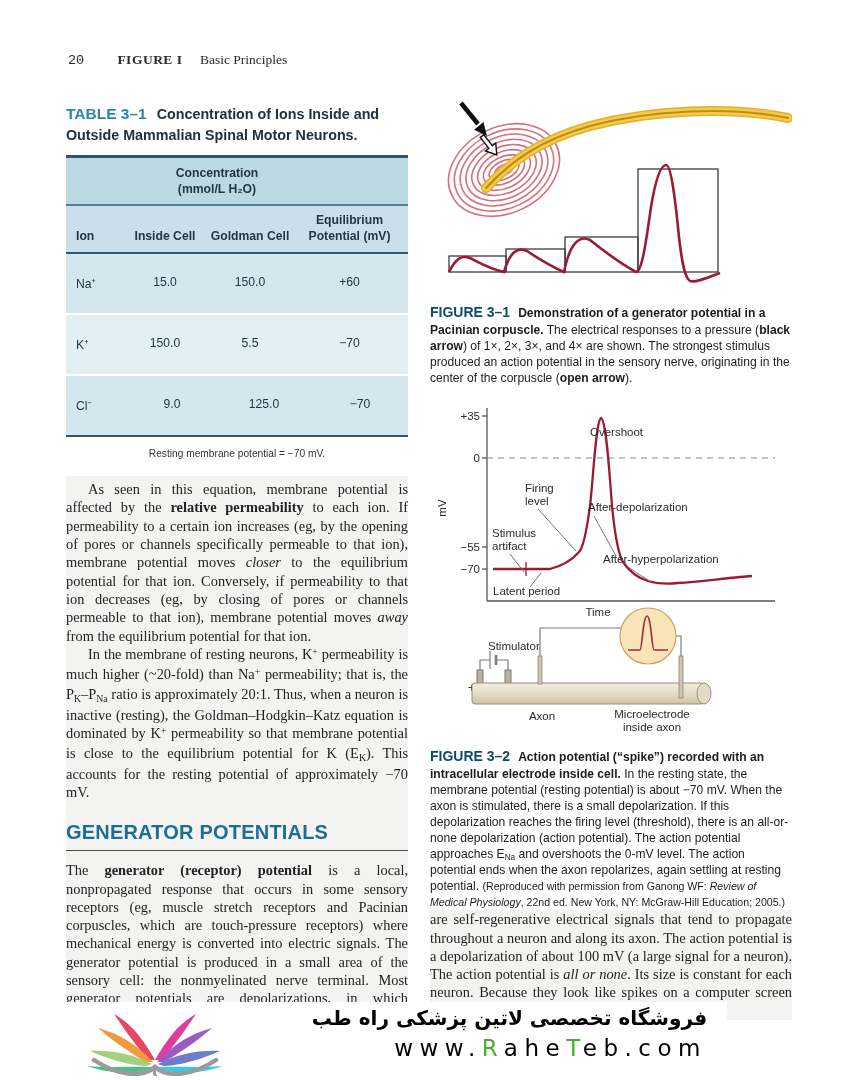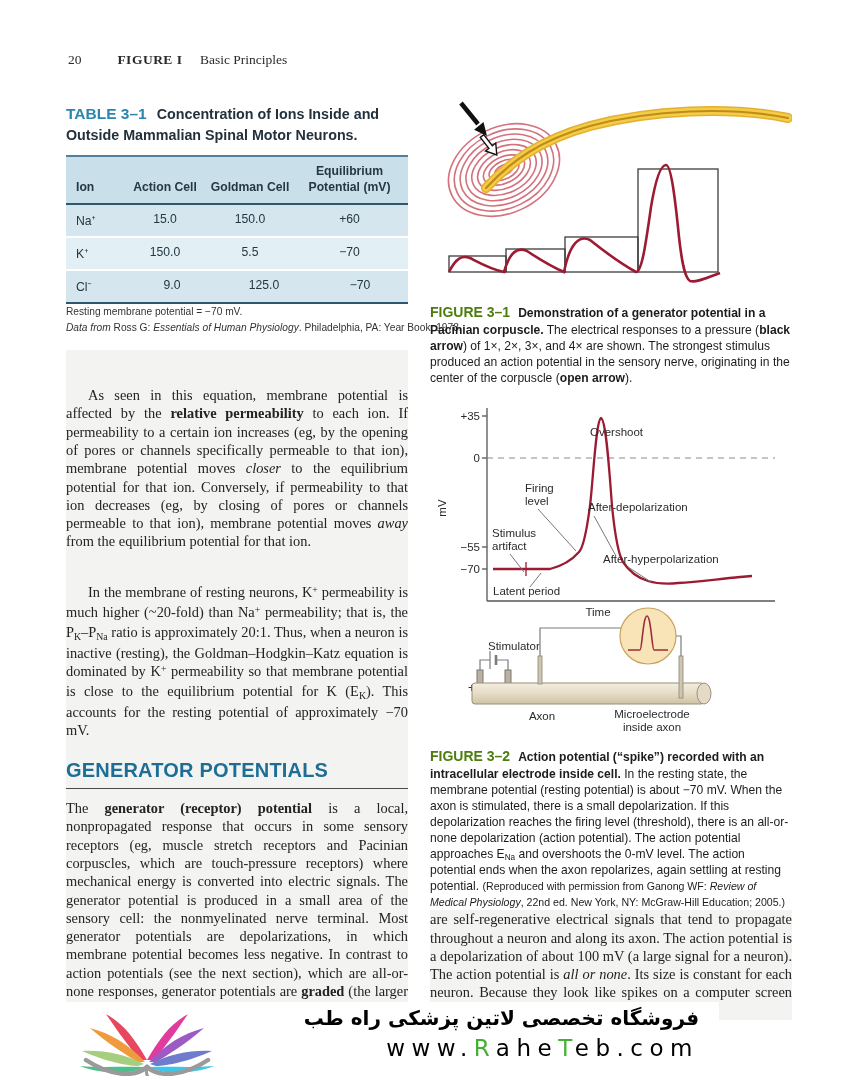--- a/index.html
+++ b/index.html
@@ -1,66 +1,66 @@
 <!DOCTYPE html>
 <html><head>
 <meta charset="utf-8">
 <style>
   html,body{margin:0;padding:0;background:#e8e8e8;}
   .page{position:relative;width:851px;height:1080px;background:#ffffff;margin:0 auto;overflow:hidden;
         font-family:"Liberation Serif",serif;color:#222;}
   
   .pg-header{position:absolute;top:52px;left:68px;font-size:13.5px;color:#2a2a2a;}
-  .pg-num{display:inline-block;width:46px;}
+  .pg-num{display:inline-block;width:46px;font-family:Liberation Mono, monospace;}
   .sec-label{font-weight:bold;letter-spacing:.5px;margin-right:14px;}
   
   .col-left{position:absolute;left:66px;top:103px;width:342px;}
   .col-right{position:absolute;left:430px;top:92px;width:362px;}
   
   .table-title{font-family:"Liberation Sans",sans-serif;font-weight:bold;font-size:14.3px;
                color:#22313c;line-height:1.4;}
   .table-label{color:#2C85AD;font-size:15.5px;margin-right:10px;}
   .tbl{margin-top:10px;font-family:"Liberation Sans",sans-serif;color:#243742;}
   .tbl-band1{background:#BCD8E5;border-top:3px solid #2E566D;text-align:center;
              padding:7px 40px 6px 0;font-weight:bold;font-size:12.2px;line-height:1.35;}
   .tbl-band2{background:#C9E0EB;border-top:2px solid #54809B;display:flex;align-items:flex-end;
              font-weight:bold;font-size:12.2px;padding:7px 0 8px;line-height:1.3;}
-  .tbl-row{display:flex;font-size:12.2px;padding:7px 0;border-top:2px solid #ffffff;}
+  .tbl-row{display:flex;font-size:12.2px;padding:21px 0;border-top:2px solid #ffffff;}
   .tbl-row.first{border-top:2px solid #2E566D;}
   .tbl-row.last{border-bottom:2px solid #2E566D;gap:7px;}
   .r-dark{background:#D5E6EF;}
   .r-light{background:#E2EFF4;}
   .c-ion{width:45px;padding-left:10px;}
   .c-in{width:88px;text-align:center;}
   .c-out{width:82px;text-align:center;}
   .c-eq{flex:1;text-align:center;}
-  .fn{font-family:"Liberation Sans",sans-serif;font-size:10.2px;color:#333;line-height:1.55;}
+  .fn{font-family:"Liberation Sans",sans-serif;font-size:10.2px;color:#333;margin-top:9px;line-height:1.55;text-align:center;}
   .fn .nowrap{white-space:nowrap;}
   
   .textwash{background:#F3F3F2;margin-top:14px;padding:4px 0 8px;}
   p.body{font-size:14.4px;line-height:18.3px;text-align:justify;margin:0;color:#232323;}
-  p.indent{text-indent:22px;margin-top:32px;}
+  p.indent{text-indent:22px;}
   h2.section{font-family:"Liberation Sans",sans-serif;font-weight:bold;font-size:20px;
              color:#1D6E96;margin:20px 0 0;letter-spacing:.2px;}
   .rule{border-bottom:1.5px solid #4a4a4a;margin:6px 0 10px;}
   .b{font-weight:bold;}
   .i{font-style:italic;}
   .sup{font-size:68%;position:relative;top:-.38em;}
   .sub{font-size:68%;position:relative;top:.25em;}
   .sm{font-size:10.6px;}
   .smi{font-size:10.6px;font-style:italic;}
   
   .caption{font-family:"Liberation Sans",sans-serif;font-size:12.1px;line-height:1.33;
            color:#1c1c1c;margin-top:7px;}
-  .fig-label{color:#4d7c0f;font-weight:bold;font-size:14px;margin-right:8px;white-space:nowrap;}
+  .fig-label{color:#0c4a6e;font-weight:bold;font-size:14px;margin-right:8px;white-space:nowrap;}
   .fig2wrap{margin-top:10px;}
   .rb-para{background:#F3F3F2;margin-top:12px;}
   svg text{font-family:"Liberation Sans",sans-serif;fill:#2b2b2b;}
   
-  .footer{position:absolute;left:4px;bottom:0;width:715px;height:78px;background:#fff;}
+  .footer{position:absolute;left:12px;bottom:0;width:715px;height:78px;background:#fff;}
   .logo{position:absolute;left:68px;top:2px;}
   .brand{position:absolute;right:20px;top:4px;text-align:right;}
   .brand-fa{font-family:"DejaVu Sans",sans-serif;font-size:20px;font-weight:bold;color:#000;
             direction:rtl;}
   .brand-url{font-family:"DejaVu Sans",sans-serif;font-size:23px;letter-spacing:6.5px;
              color:#000;margin-top:5px;font-weight:500;}
   .g{color:#45B034;}
 </style>
 </head>
 <body>
@@ -73,23 +73,27 @@
     <span>Basic Principles</span>
   </div>
 
   <div class="col-left">
 
     <div class="table-title">
       <span class="table-label">TABLE 3–1</span><span>Concentration of Ions Inside and Outside Mammalian Spinal Motor Neurons.</span>
     </div>
 
     <div class="tbl">
+      <div class="tbl-band1">
+        <div>Concentration</div>
+        <div>(mmol/L H₂O)</div>
+      </div>
       <div class="tbl-band2">
         <div class="c-ion">Ion</div>
-        <div class="c-in">Action Cell</div>
+        <div class="c-in">Inside Cell</div>
         <div class="c-out">Goldman Cell</div>
         <div class="c-eq">
           <div>Equilibrium</div>
           <div>Potential (mV)</div>
         </div>
       </div>
       <div class="tbl-row first r-dark">
         <div class="c-ion">Na⁺</div>
         <div class="c-in">15.0</div>
         <div class="c-out">150.0</div>
@@ -104,21 +108,20 @@
       <div class="tbl-row last r-dark">
         <div class="c-ion">Cl⁻</div>
         <div class="c-in">9.0</div>
         <div class="c-out">125.0</div>
         <div class="c-eq">−70</div>
       </div>
     </div>
 
     <div class="fn">
       <div>Resting membrane potential = −70 mV.</div>
-      <div class="nowrap"><span class="i">Data from</span><span> Ross G: </span><span class="i">Essentials of Human Physiology</span><span>. Philadelphia, PA: Year Book; 1978.</span></div>
     </div>
 
     <div class="textwash">
       <p class="body indent"><span>As seen in this equation, membrane potential is affected by the </span><span class="b">relative permeability</span><span> to each ion. If permeability to a certain ion increases (eg, by the opening of pores or channels specifically permeable to that ion), membrane potential moves </span><span class="i">closer</span><span> to the equilibrium potential for that ion. Conversely, if permeability to that ion decreases (eg, by closing of pores or channels permeable to that ion), membrane potential moves </span><span class="i">away</span><span> from the equilibrium potential for that ion.</span></p>
       <p class="body indent"><span>In the membrane of resting neurons, K</span><span class="sup">+</span><span> permeability is much higher (~20-fold) than Na</span><span class="sup">+</span><span> permeability; that is, the P</span><span class="sub">K</span><span>–P</span><span class="sub">Na</span><span> ratio is approximately 20:1. Thus, when a neuron is inactive (resting), the Goldman–Hodgkin–Katz equation is dominated by K</span><span class="sup">+</span><span> permeability so that membrane potential is close to the equilibrium potential for K (E</span><span class="sub">K</span><span>). This accounts for the resting potential of approximately −70 mV.</span></p>
 
       <h2 class="section">GENERATOR POTENTIALS</h2>
       <div class="rule"></div>
       <p class="body"><span>The </span><span class="b">generator (receptor) potential</span><span> is a local, nonpropagated response that occurs in some sensory receptors (eg, muscle stretch receptors and Pacinian corpuscles, which are touch-pressure receptors) where mechanical energy is converted into electric signals. The generator potential is produced in a small area of the sensory cell: the nonmyelinated nerve terminal. Most generator potentials are depolarizations, in which membrane potential becomes less negative. In contrast to action potentials (see the next section), which are all-or-none responses, generator potentials are </span><span class="b">graded</span><span> (the larger the stimulus [stretch or pressure], the larger the depolarization) and </span><span class="b">additive</span><span> (two small stimuli, close together in time, produce a generator potential larger than that made by a single small stimulus). Further increase in stimulation results in larger generator potentials (Fig 3–1). When the magnitude of the generator potential increases to about 10 mV, a propagated action potential (impulse) is generated in the sensory nerve.</span></p>
 

